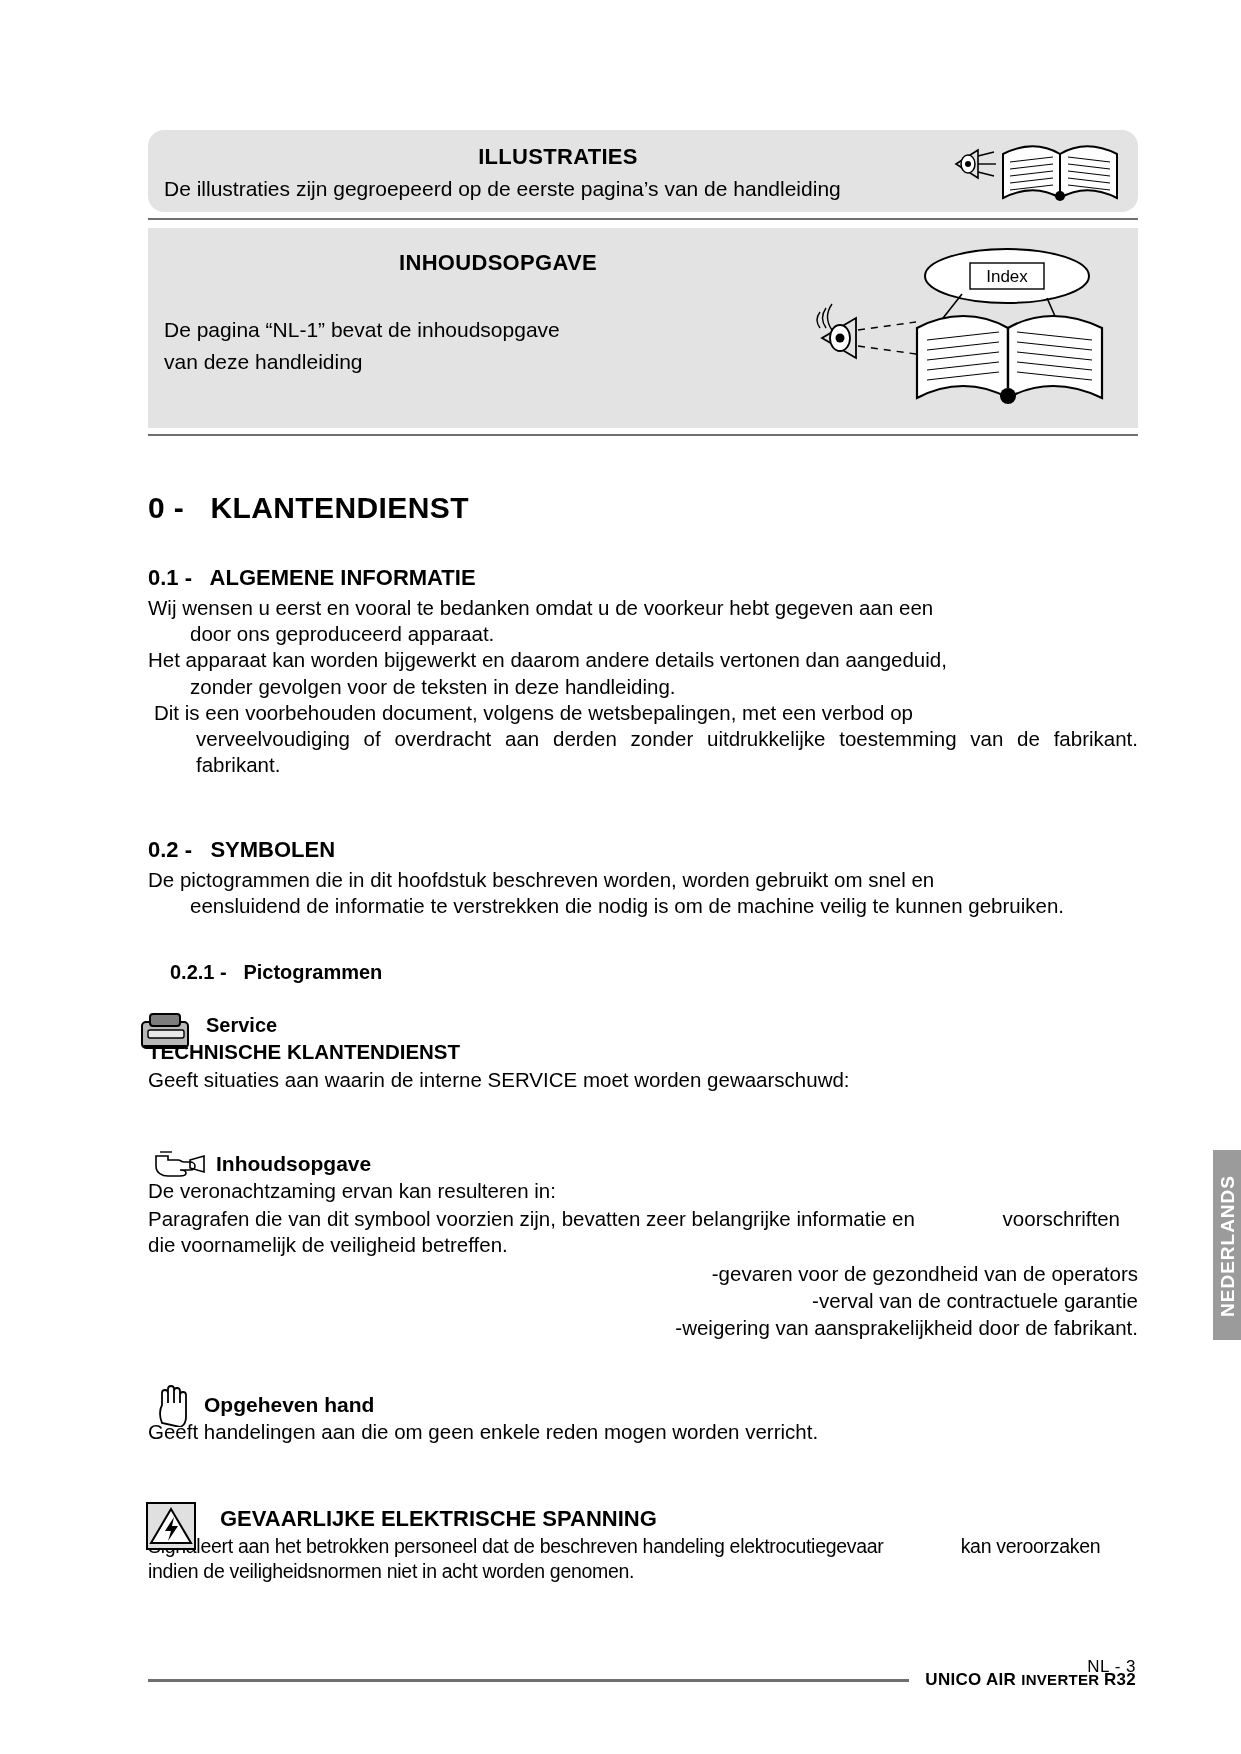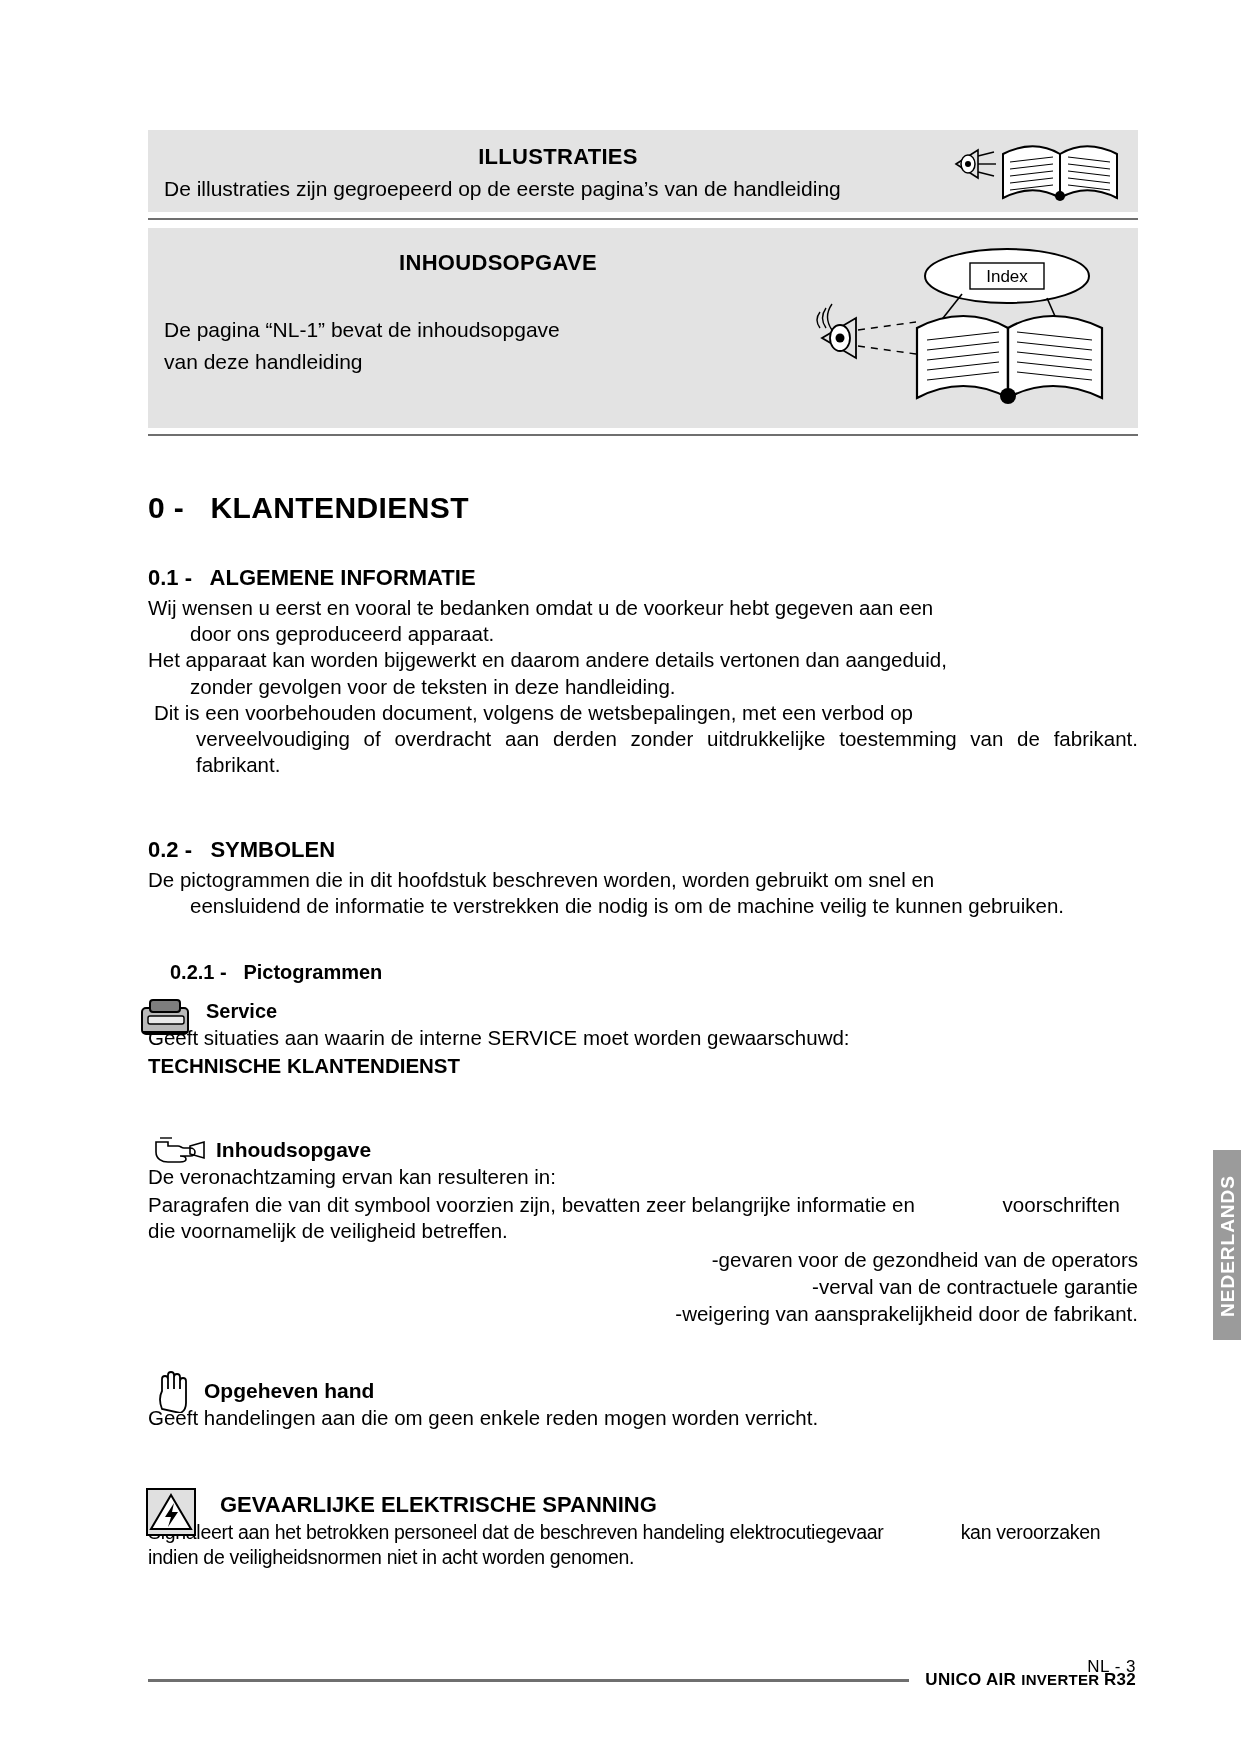--- a/index.html
+++ b/index.html
@@ -30,20 +30,21 @@
 
   
   .box {
     background: #e3e3e3;
     position: relative;
     box-sizing: border-box;
   }
   .box-illustraties {
     height: 82px;
     padding-top: 14px;
+    border-radius: 16px;
   }
   .box-title {
     text-align: center;
     font-size: 22px;
     font-weight: bold;
     letter-spacing: 0.3px;
   }
   .box-sub {
     text-align: left;
     font-size: 21px;
@@ -101,21 +102,21 @@
     display: block;
     padding-left: 42px;
   }
   .para.just {
     text-align: justify;
   }
 
   
   .picto {
     position: relative;
-    margin-top: 16px;
+    margin-top: 30px;
   }
   .picto-head {
     font-size: 20px;
     font-weight: bold;
     margin-left: 58px;
   }
   .picto-head.big {
     font-size: 21px;
     margin-left: 68px;
   }
@@ -338,22 +339,22 @@
     <div class="picto">
       <span class="picto-icon">
         <svg width="56" height="44" viewBox="0 0 56 44">
           <rect x="4" y="12" width="46" height="26" rx="4" fill="#b9b9b9" stroke="#000" stroke-width="2"></rect>
           <rect x="12" y="4" width="30" height="12" rx="3" fill="#7d7d7d" stroke="#000" stroke-width="2"></rect>
           <rect x="10" y="20" width="36" height="8" rx="2" fill="#e8e8e8" stroke="#000" stroke-width="1.4"></rect>
           <line x1="4" y1="36" x2="50" y2="36" stroke="#000" stroke-width="2"></line>
         </svg>
       </span>
       <div class="picto-head">Service</div>
+      <div class="picto-body" style="font-weight:bold;">TECHNISCHE KLANTENDIENST</div>
       <div class="picto-body">Geeft situaties aan waarin de interne SERVICE moet worden gewaarschuwd:</div>
-      <div class="picto-body" style="font-weight:bold;">TECHNISCHE KLANTENDIENST</div>
     </div>
 
     <div class="picto" style="margin-top:58px;">
       <span class="picto-icon" style="left:2px; top:-6px;">
         <svg width="62" height="36" viewBox="0 0 62 36">
           <path d="M6 10 h12 v4 h10 c3 0 3 2 6 2 h6 c3 0 5 2 5 4 0 3 -2 4 -5 4 h-10 c4 0 6 1 6 3 0 2 -2 3 -6 3 h-12 c-6 0 -12 -3 -12 -10 z" fill="#fff" stroke="#000" stroke-width="1.6"></path>
           <path d="M40 14 l14 -4 v16 l-14 -4 z" fill="none" stroke="#000" stroke-width="1.6"></path>
           <line x1="10" y1="6" x2="22" y2="6" stroke="#000" stroke-width="1.4"></line>
         </svg>
       </span>

